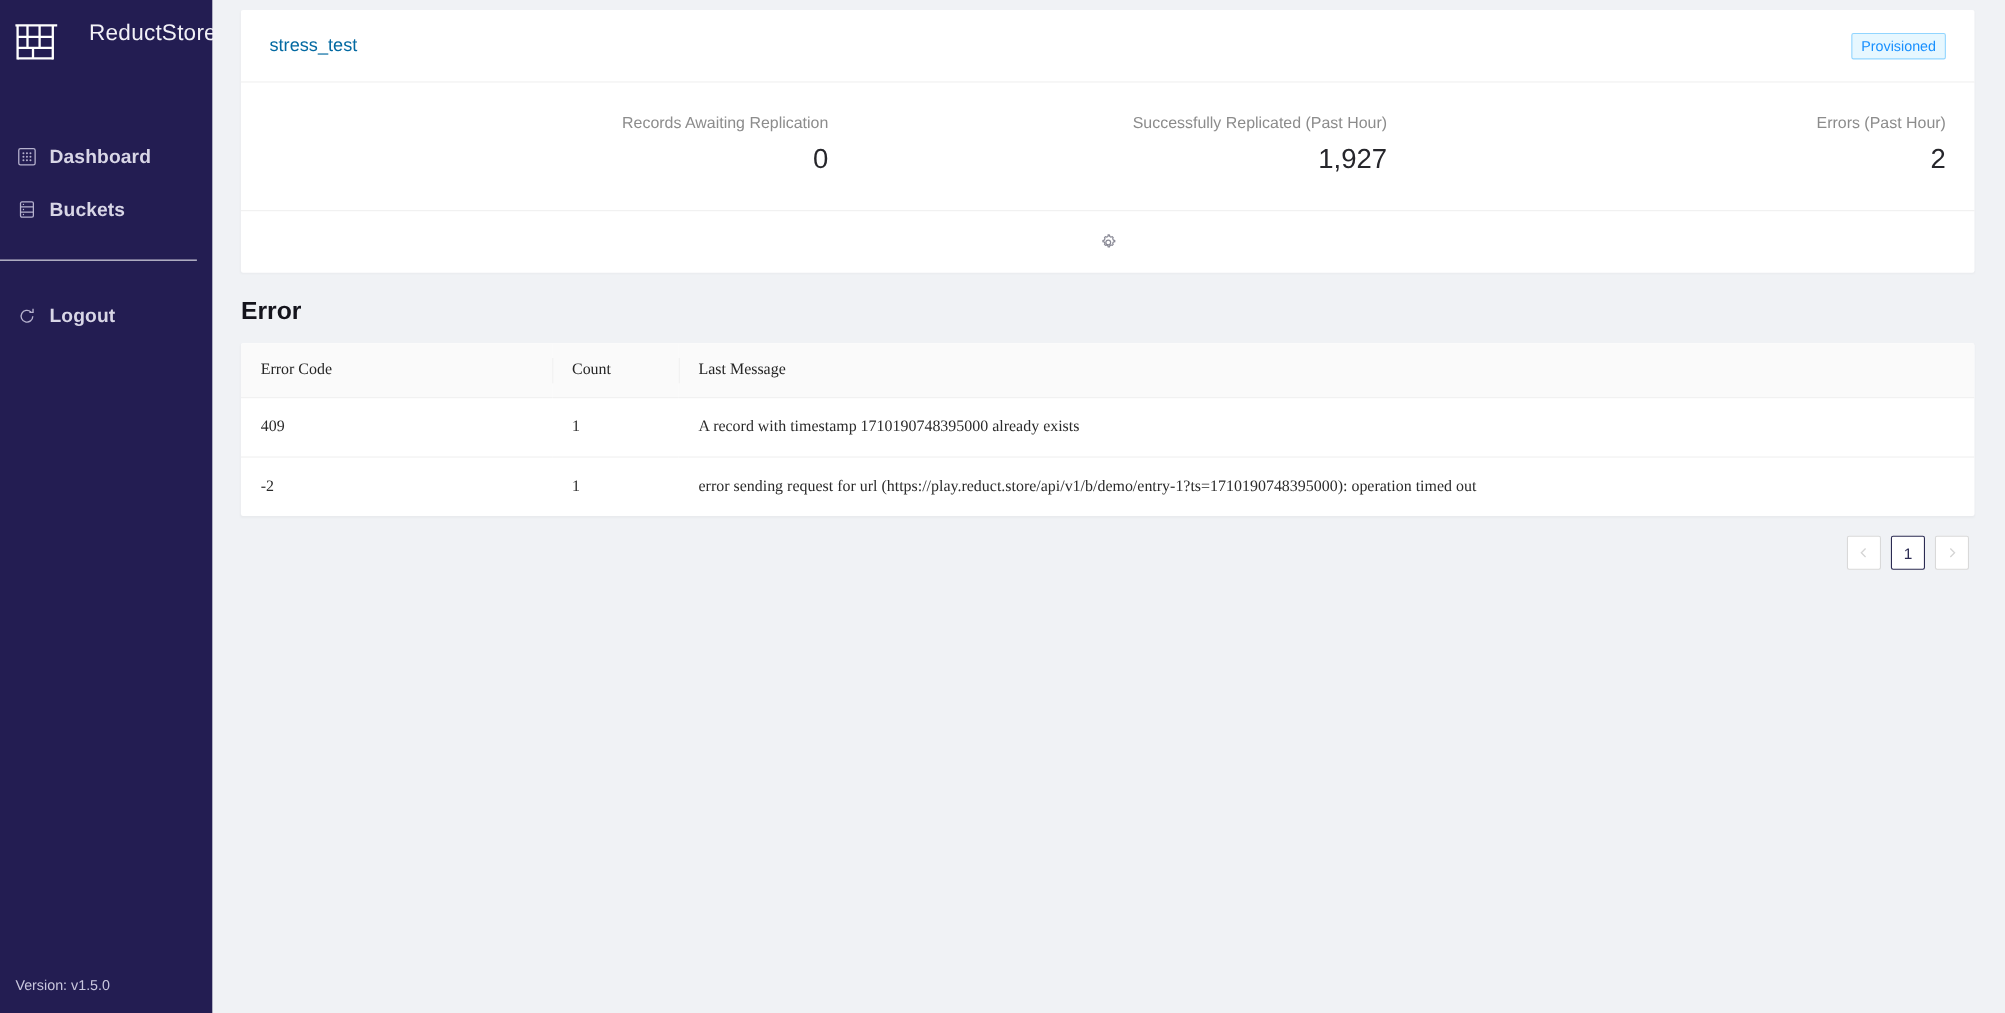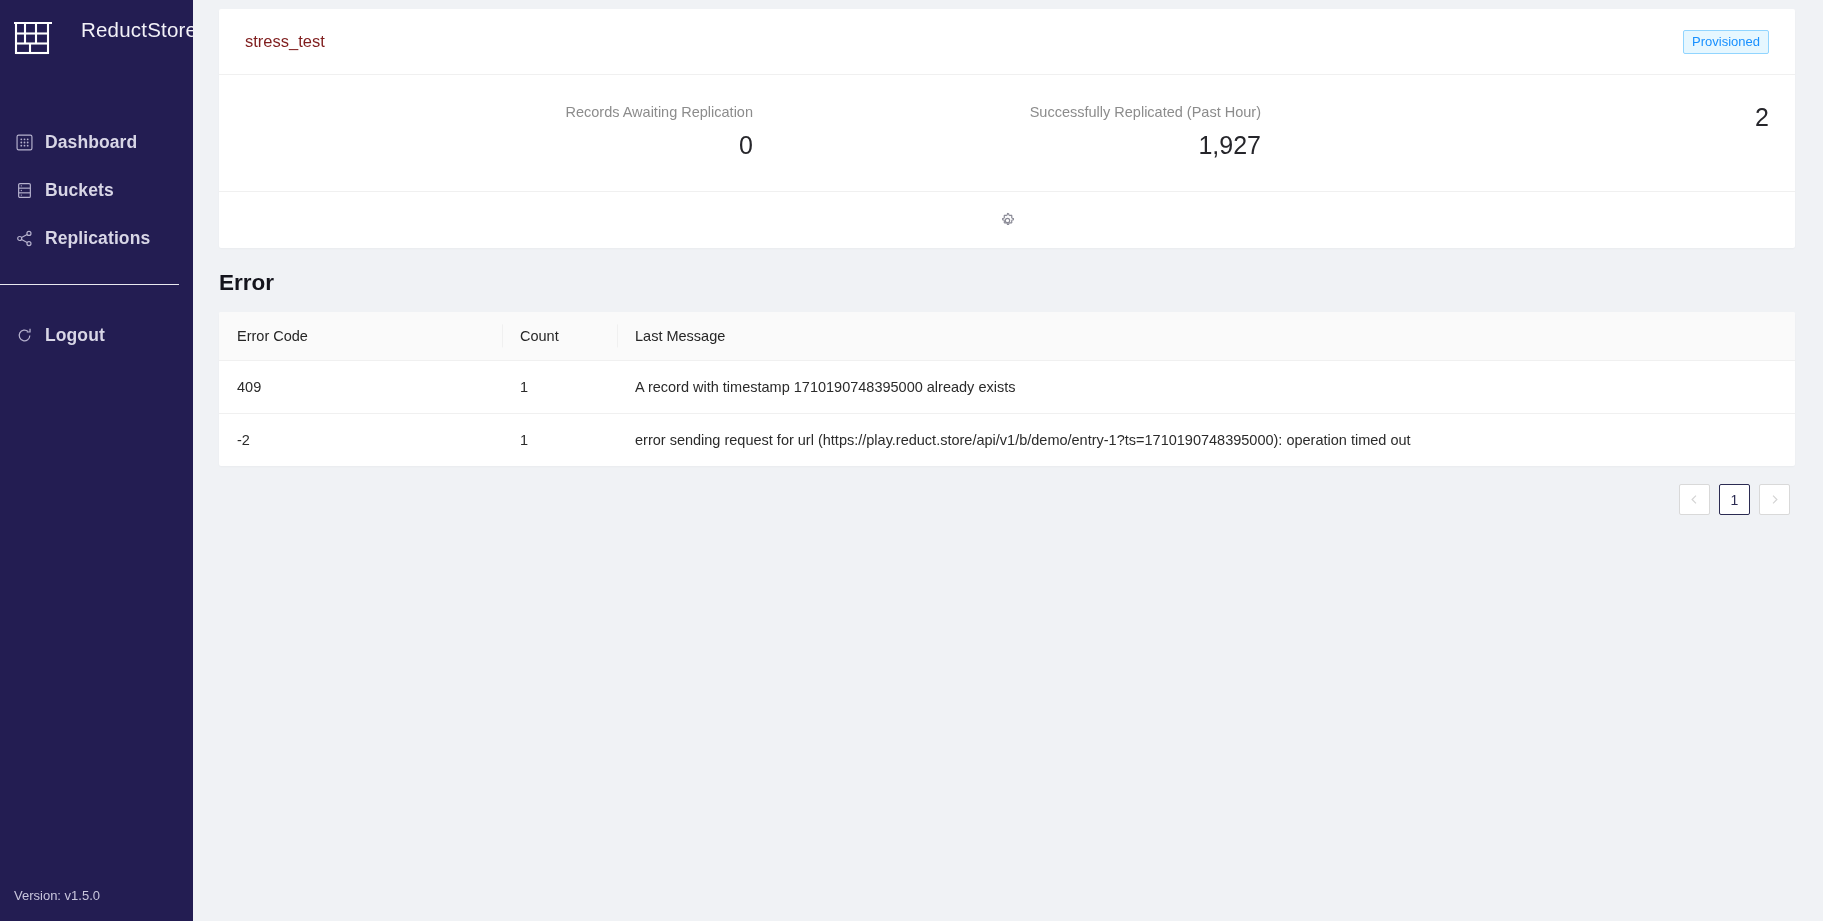--- a/index.html
+++ b/index.html
@@ -94,21 +94,21 @@
   .card-head {
     display: flex;
     align-items: center;
     justify-content: space-between;
     padding: 0 26px;
     height: 66px;
     border-bottom: 1px solid #f0f0f0;
   }
   .card-title {
     font-size: 16.5px;
-    color: #7f1d1d;
+    color: #0369a1;
   }
   .badge {
     font-size: 13px;
     color: #1890ff;
     background: #e6f7ff;
     border: 1px solid #91d5ff;
     border-radius: 2px;
     padding: 1px 8px 2px 8px;
     line-height: 19px;
   }
@@ -152,21 +152,21 @@
     margin: 22px 0 16px 0;
     padding-left: 0px;
   }
 
   .table-wrap {
     background: #fff;
     border-radius: 2px;
     overflow: hidden;
     box-shadow: 0 1px 2px rgba(0,0,0,0.03);
   }
-  table { width: 100%; border-collapse: collapse; table-layout: fixed; }
+  table { width: 100%; border-collapse: collapse; table-layout: fixed; font-family: Liberation Serif, serif; }
   thead th {
     background: #fafafa;
     text-align: left;
     font-size: 14.5px;
     font-weight: normal;
     color: #262626;
     padding: 16px 0 16px 18px;
     border-bottom: 1px solid #f0f0f0;
     position: relative;
   }
@@ -272,32 +272,20 @@
             <path d="M2.5 5.8 H13.5"></path>
             <path d="M2.5 10.2 H13.5"></path>
             <circle cx="5" cy="3.6" r="0.6" fill="currentColor" stroke="none"></circle>
             <circle cx="5" cy="8" r="0.6" fill="currentColor" stroke="none"></circle>
             <circle cx="5" cy="12.3" r="0.6" fill="currentColor" stroke="none"></circle>
           </svg>
         </span>
         <span class="nav-label">Buckets</span>
       </div>
 
-      <div class="nav-item">
-        <span class="nav-icon">
-          <svg width="17" height="17" viewBox="0 0 16 16" fill="none" stroke="currentColor" stroke-width="1.1">
-            <circle cx="12.2" cy="3.2" r="1.9"></circle>
-            <circle cx="3.5" cy="8" r="1.9"></circle>
-            <circle cx="12.2" cy="12.8" r="1.9"></circle>
-            <path d="M10.5 4.2 L5.2 7.1"></path>
-            <path d="M5.2 8.9 L10.5 11.8"></path>
-          </svg>
-        </span>
-        <span class="nav-label">Replications</span>
-      </div>
 
 
       <div class="nav-divider"></div>
 
       <div class="nav-item" style="margin-top:26px;">
         <span class="nav-icon">
           <svg width="17" height="17" viewBox="0 0 16 16" fill="none" stroke="currentColor" stroke-width="1.15">
             <path d="M13 8 a5 5 0 1 1 -1.6 -3.7"></path>
             <path d="M13.2 1.6 V4.7 H10.1"></path>
           </svg>
@@ -322,20 +310,21 @@
       <div class="stats">
         <div class="stat">
           <div class="stat-label">Records Awaiting Replication</div>
           <div class="stat-value">0</div>
         </div>
         <div class="stat">
           <div class="stat-label">Successfully Replicated (Past Hour)</div>
           <div class="stat-value">1,927</div>
         </div>
         <div class="stat">
+          <div class="stat-label">Errors (Past Hour)</div>
           <div class="stat-value">2</div>
         </div>
       </div>
 
       <div class="card-actions">
         <span class="gear-btn">
           <svg width="17" height="17" viewBox="0 0 16 16" fill="none" stroke="currentColor" stroke-width="1.05">
             <path d="M8 1.4 l1.05 .25 .25 1.15 a4.9 4.9 0 0 1 1.0 .58 l1.12 -.38 .78 .78 -.38 1.12 a4.9 4.9 0 0 1 .58 1.0 l1.15 .25 v1.1 l-1.15 .25 a4.9 4.9 0 0 1 -.58 1.0 l.38 1.12 -.78 .78 -1.12 -.38 a4.9 4.9 0 0 1 -1.0 .58 l-.25 1.15 h-1.1 l-.25 -1.15 a4.9 4.9 0 0 1 -1.0 -.58 l-1.12 .38 -.78 -.78 .38 -1.12 a4.9 4.9 0 0 1 -.58 -1.0 l-1.15 -.25 v-1.1 l1.15 -.25 a4.9 4.9 0 0 1 .58 -1.0 l-.38 -1.12 .78 -.78 1.12 .38 a4.9 4.9 0 0 1 1.0 -.58 l.25 -1.15 z"></path>
             <circle cx="8" cy="8" r="2.05"></circle>
           </svg>

